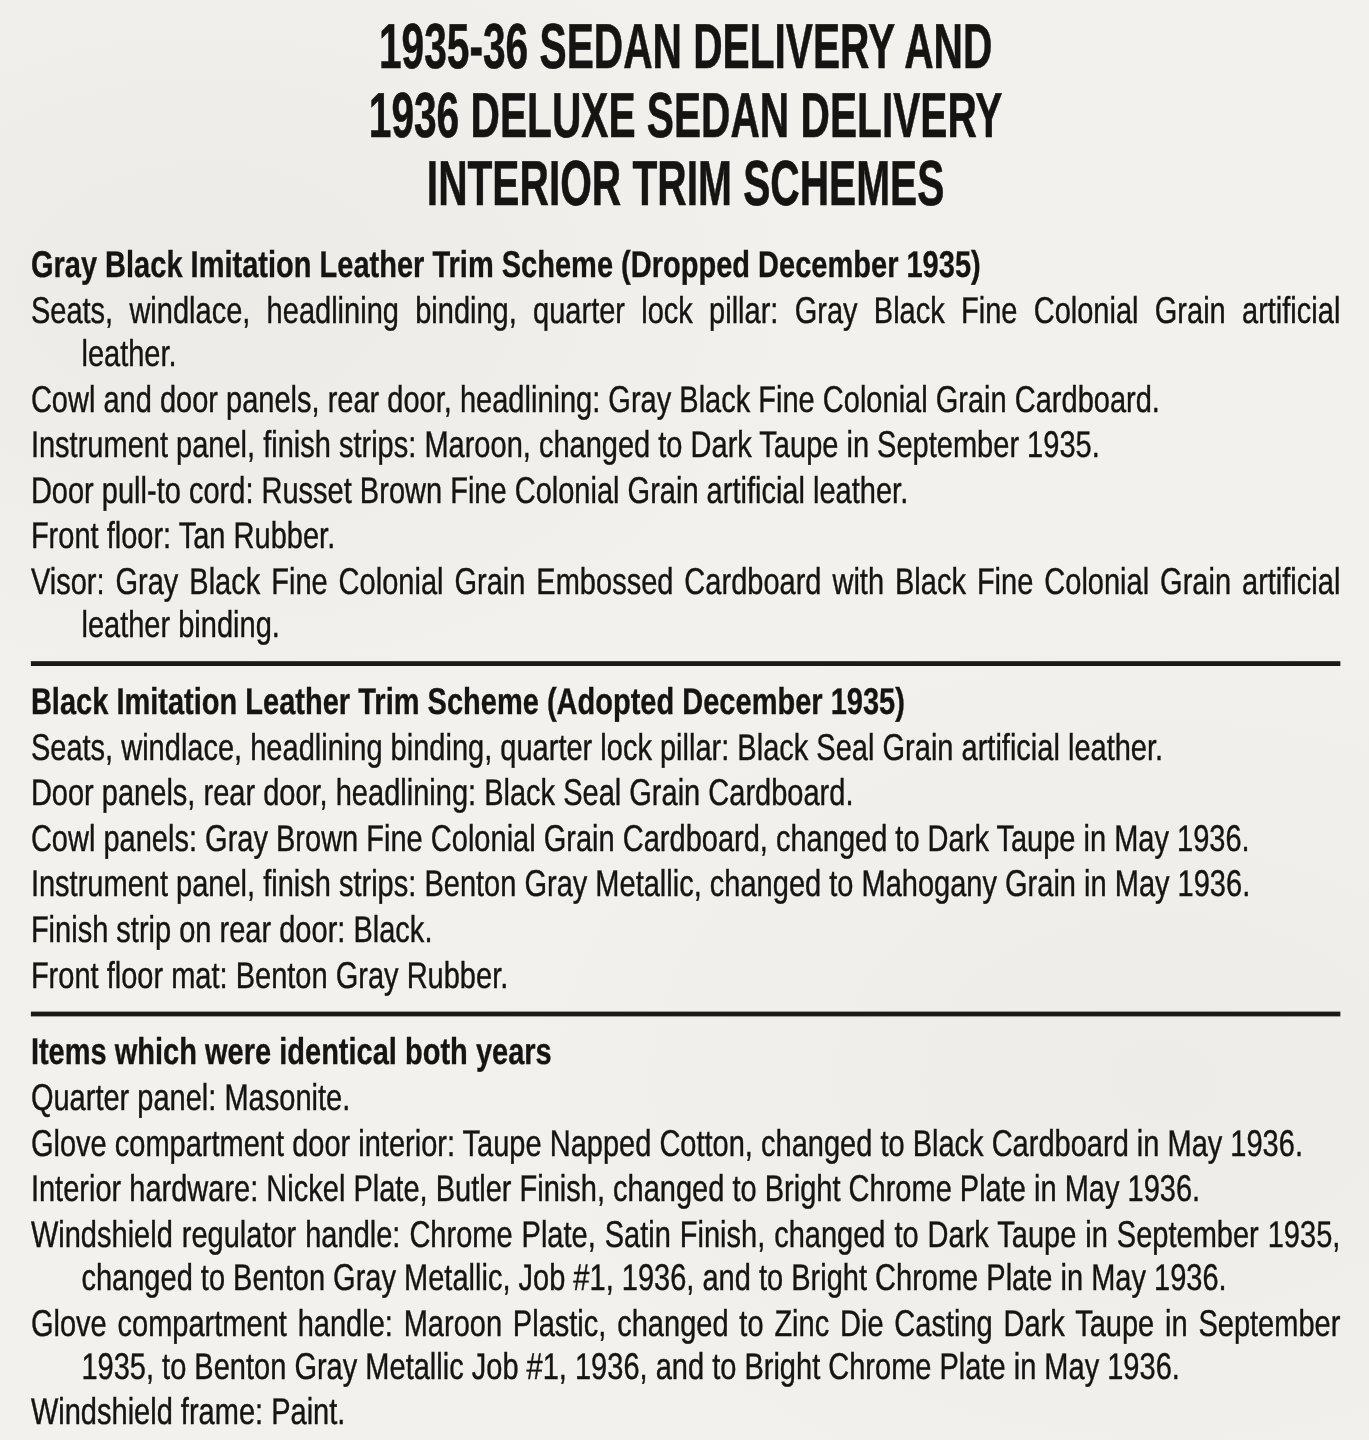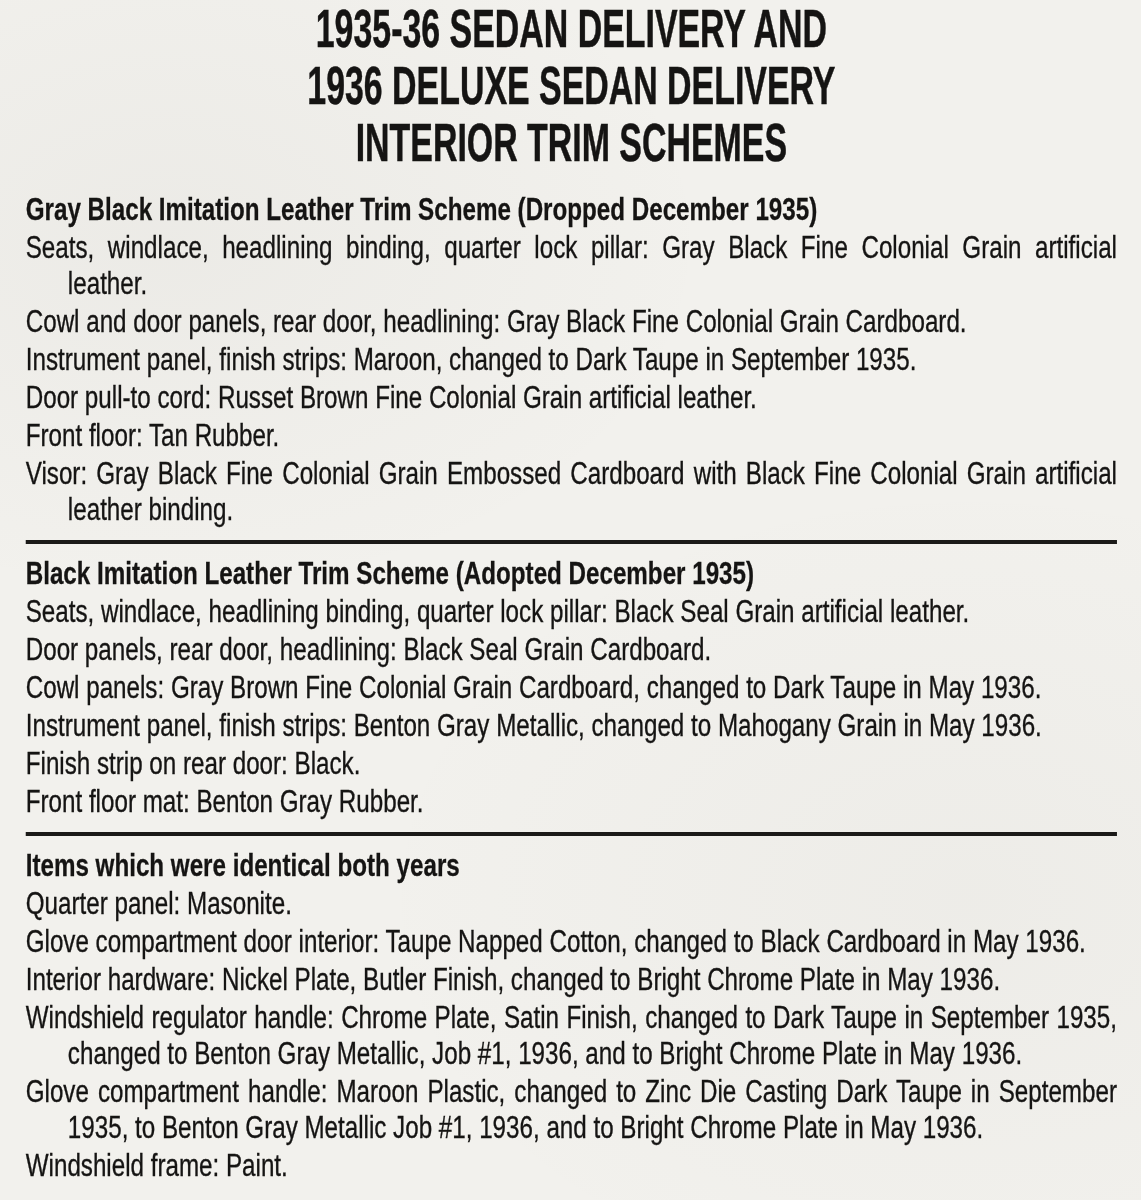--- a/index.html
+++ b/index.html
@@ -13,20 +13,21 @@
     background:
       radial-gradient(ellipse 900px 600px at 15% 20%, rgba(120,115,105,0.05), rgba(0,0,0,0) 60%),
       radial-gradient(ellipse 1000px 700px at 85% 75%, rgba(120,115,105,0.04), rgba(0,0,0,0) 60%),
       #f2f1ed;
     font-family: "Liberation Sans", sans-serif;
     color: #151413;
   }
   .page {
     width: 1141px;
     height: 856px;
+    padding-top: 11px;
     box-sizing: border-box;
   }
   
   .condense {
     width: 1463px;
     transform: scaleX(0.78);
     transform-origin: 0 0;
     padding: 0 31px 0 33px;
     box-sizing: border-box;
   }

